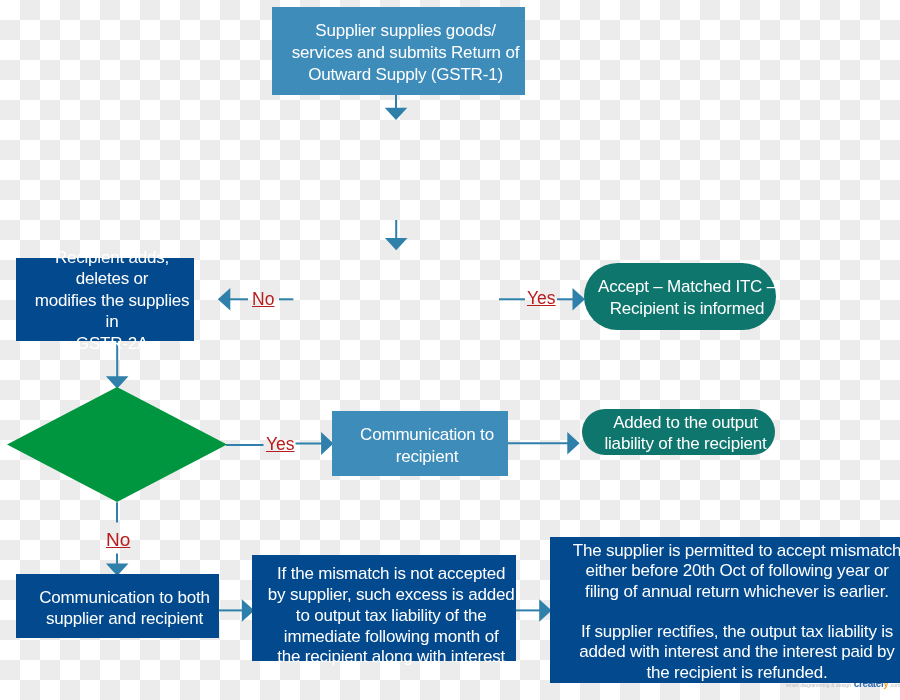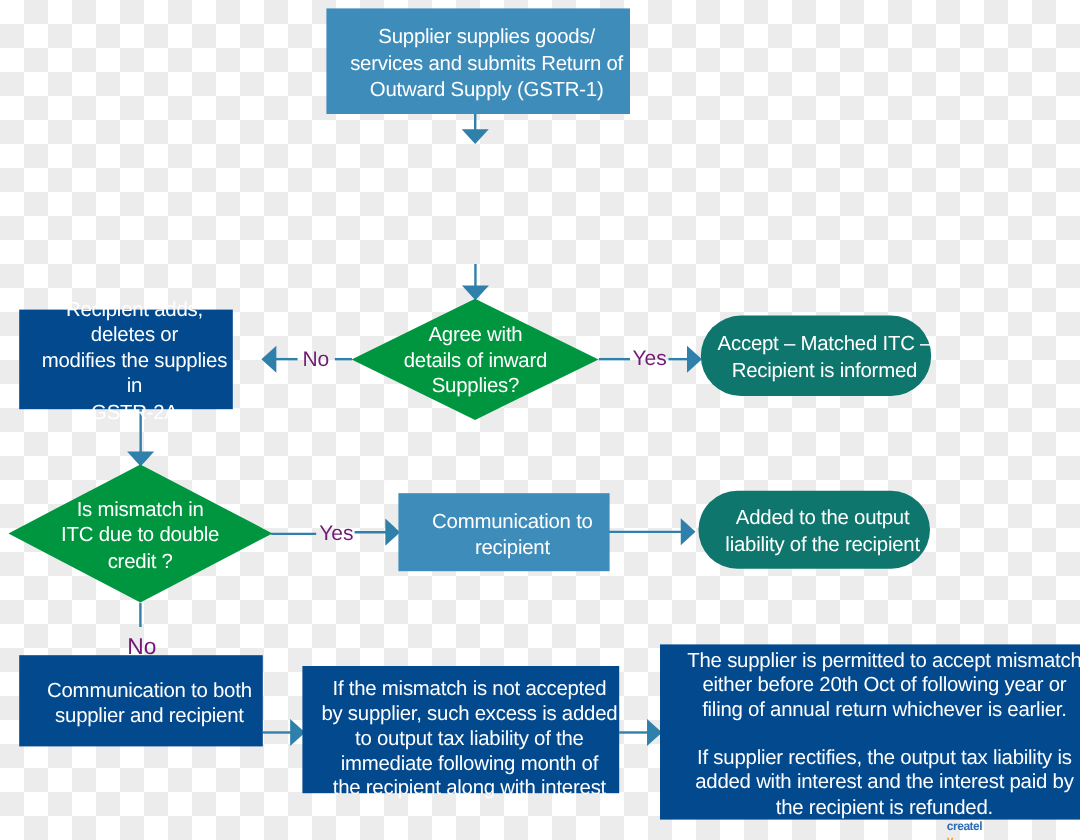--- a/index.html
+++ b/index.html
@@ -43,27 +43,27 @@
   
   .diamond{position:absolute;display:flex;align-items:center;justify-content:center;
            text-align:center;color:#ffffff;z-index:3;
            font-size:17px;line-height:21.4px;
            letter-spacing:-0.2px;white-space:pre-line;}
   .diamond .dshape{position:absolute;left:0;top:0;width:100%;height:100%;}
   .diamond .dshape svg{display:block;width:100%;height:100%;}
   .diamond .dtxt{position:relative;z-index:2;width:100%;top:1px;}
 
   
-  .edge-label{position:absolute;z-index:3;color:#701a75;font-size:17.5px;
-              line-height:17.5px;letter-spacing:0;white-space:nowrap;}
+  .edge-label{position:absolute;z-index:3;color:#b91c1c;font-size:17.5px;
+              line-height:17.5px;letter-spacing:0;white-space:nowrap;text-decoration:underline;}
   .edge-label.big{font-size:19px;line-height:19px;}
 
   
   .wm-row{position:absolute;left:786px;top:678px;white-space:nowrap;z-index:0;
-          display:flex;align-items:baseline;height:12px;flex-direction:column;}
+          display:flex;align-items:baseline;height:12px;}
   .wm-pre{font-size:5.1px;color:#bcbcbc;letter-spacing:0;}
   .wm-brand{font-size:10px;font-weight:bold;color:#2f6db3;margin-left:3px;
             letter-spacing:-0.4px;}
   .wm-brand.accent{color:#f0a22e;margin-left:0;}
   .wm-suffix{font-size:5px;color:#bcbcbc;margin-left:1px;}
 </style>
 </head>
 <body>
 
 <div id="canvas">
@@ -117,60 +117,49 @@
     </g>
   </svg>
 
   <div class="node sh-blue lh-wide" style="left:272px;top:7px;width:253px;height:88px;">
     <span>Supplier supplies goods/
 services and submits Return of
 Outward Supply (GSTR-1)</span>
   </div>
 
 
-  <div class="diamond" style="left:293.3px;top:248.8px;width:205.8px;height:101px;">
-    <div class="dshape"><svg viewBox="0 0 206 101" preserveAspectRatio="none" xmlns="http://www.w3.org/2000/svg">
-          <polygon points="103,0 206,50.5 103,101 0,50.5" fill="#009640"></polygon>
-        </svg></div>
-    <div class="dtxt">Agree with
-details of inward
-Supplies?</div>
-  </div>
 
   <div class="node sh-navy" style="left:16px;top:258px;width:178px;height:83px;">
     <span>Recipient adds, deletes or
 modifies the supplies in
 GSTR-2A</span>
   </div>
 
   <div class="node sh-pink" style="left:584px;top:263px;width:192px;height:67px;">
     <span>Accept – Matched ITC –
 Recipient is informed</span>
   </div>
 
   <div class="diamond" style="left:6.8px;top:387.4px;width:220px;height:115px;">
     <div class="dshape"><svg viewBox="0 0 220 115" preserveAspectRatio="none" xmlns="http://www.w3.org/2000/svg">
           <polygon points="110,0 220,57.5 110,115 0,57.5" fill="#009640"></polygon>
         </svg></div>
-    <div class="dtxt">Is mismatch in
-ITC due to double
-credit ?</div>
   </div>
 
   <div class="node sh-blue nudge15" style="left:332px;top:411px;width:176px;height:65px;">
     <span>Communication to
 recipient</span>
   </div>
 
-  <div class="node sh-pink" style="left:582px;top:409px;width:193px;height:65px;">
+  <div class="node sh-pink" style="left:582px;top:409px;width:193px;height:46px;">
     <span>Added to the output
 liability of the recipient</span>
   </div>
 
-  <div class="node sh-navy nudge1" style="left:16px;top:546px;width:203px;height:76px;">
+  <div class="node sh-navy nudge1" style="left:16px;top:574px;width:203px;height:64px;">
     <span>Communication to both
 supplier and recipient</span>
   </div>
 
   <div class="node sh-navy lh-a" style="left:252px;top:555.2px;width:264.3px;height:106.2px;">
     <span>If the mismatch is not accepted
 by supplier, such excess is added
 to output tax liability of the
 immediate following month of
 the recipient along with interest</span>

